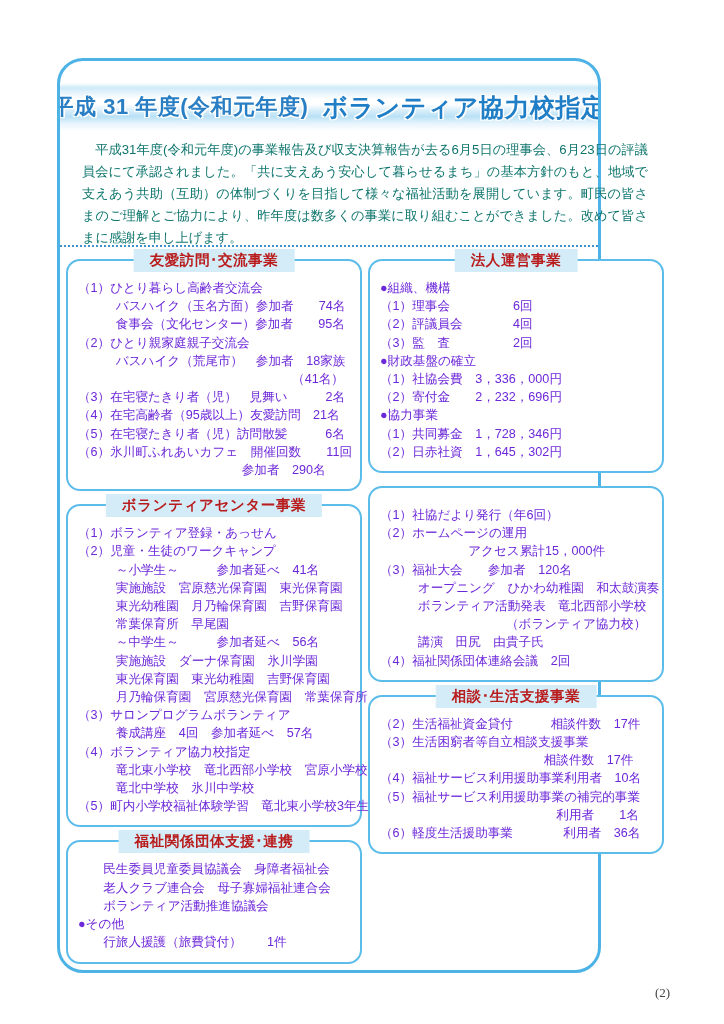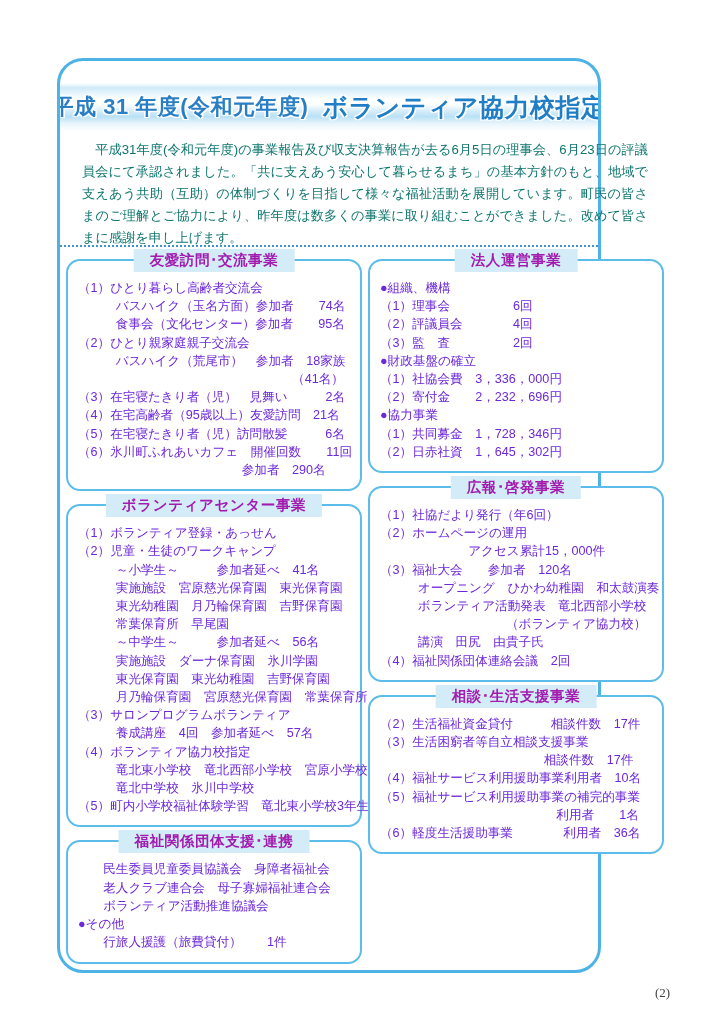--- a/index.html
+++ b/index.html
@@ -111,21 +111,21 @@
     padding: 18px 8px 10px 10px;
     box-sizing: border-box;
     background: #ffffff;
   }
   .section-header {
     position: absolute;
     top: -12px;
     left: 50%;
     transform: translateX(-50%);
     background: #d3ecf8;
-    color: #a21caf;
+    color: #b91c1c;
     font-size: 14.5px;
     font-weight: bold;
     letter-spacing: 0.6px;
     padding: 3px 16px 3px 16px;
     white-space: nowrap;
     line-height: 17px;
   }
   .section-body {
     font-size: 12.6px;
     line-height: 18.2px;
@@ -178,21 +178,20 @@
   </div>
 
   <div class="column" id="col-right">
 
     <div class="section">
       <div class="section-header">法人運営事業</div>
       <div class="section-body"><span class="ln">●組織、機構</span><span class="ln">（1）理事会　　　　　6回</span><span class="ln">（2）評議員会　　　　4回</span><span class="ln">（3）監　査　　　　　2回</span><span class="ln">●財政基盤の確立</span><span class="ln">（1）社協会費　3，336，000円</span><span class="ln">（2）寄付金　　2，232，696円</span><span class="ln">●協力事業</span><span class="ln">（1）共同募金　1，728，346円</span><span class="ln">（2）日赤社資　1，645，302円</span></div>
     </div>
 
     <div class="section">
-      <div class="section-header">広報･啓発事業</div>
       <div class="section-body"><span class="ln">（1）社協だより発行（年6回）</span><span class="ln">（2）ホームページの運用</span><span class="ln">　　　　　　　アクセス累計15，000件</span><span class="ln">（3）福祉大会　　参加者　120名</span><span class="ln">　　　オープニング　ひかわ幼稚園　和太鼓演奏</span><span class="ln">　　　ボランティア活動発表　竜北西部小学校</span><span class="ln">　　　　　　　　　　（ボランティア協力校）</span><span class="ln">　　　講演　田尻　由貴子氏</span><span class="ln">（4）福祉関係団体連絡会議　2回</span></div>
     </div>
 
     <div class="section">
       <div class="section-header">相談･生活支援事業</div>
       <div class="section-body"><span class="ln">（2）生活福祉資金貸付　　　相談件数　17件</span><span class="ln">（3）生活困窮者等自立相談支援事業</span><span class="ln">　　　　　　　　　　　　　相談件数　17件</span><span class="ln">（4）福祉サービス利用援助事業利用者　10名</span><span class="ln">（5）福祉サービス利用援助事業の補完的事業</span><span class="ln">　　　　　　　　　　　　　　利用者　　1名</span><span class="ln">（6）軽度生活援助事業　　　　利用者　36名</span></div>
     </div>
 
   </div>
 

